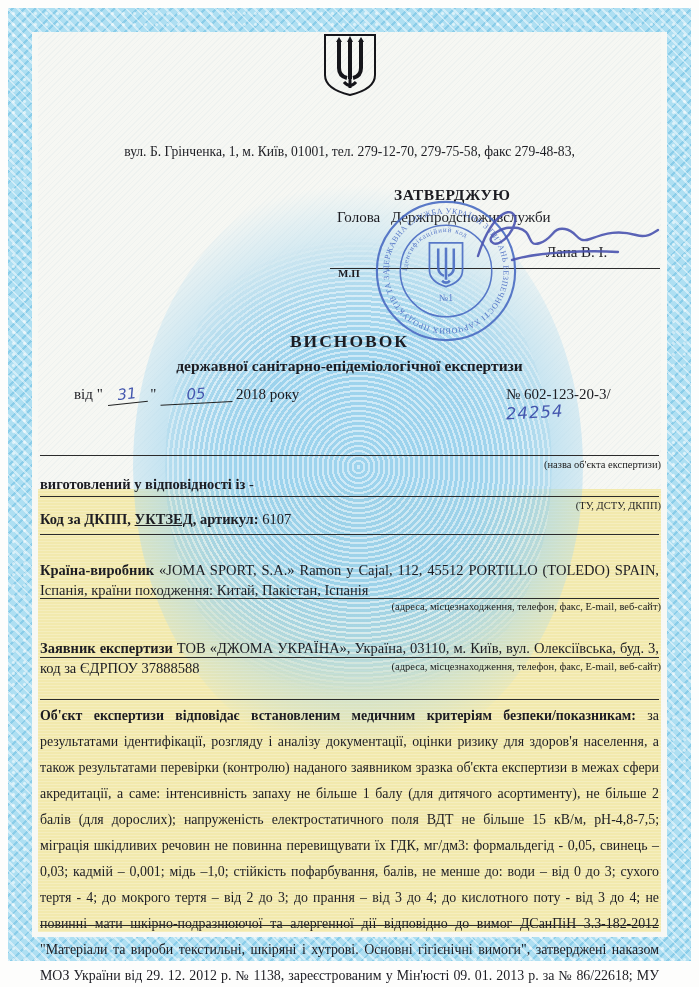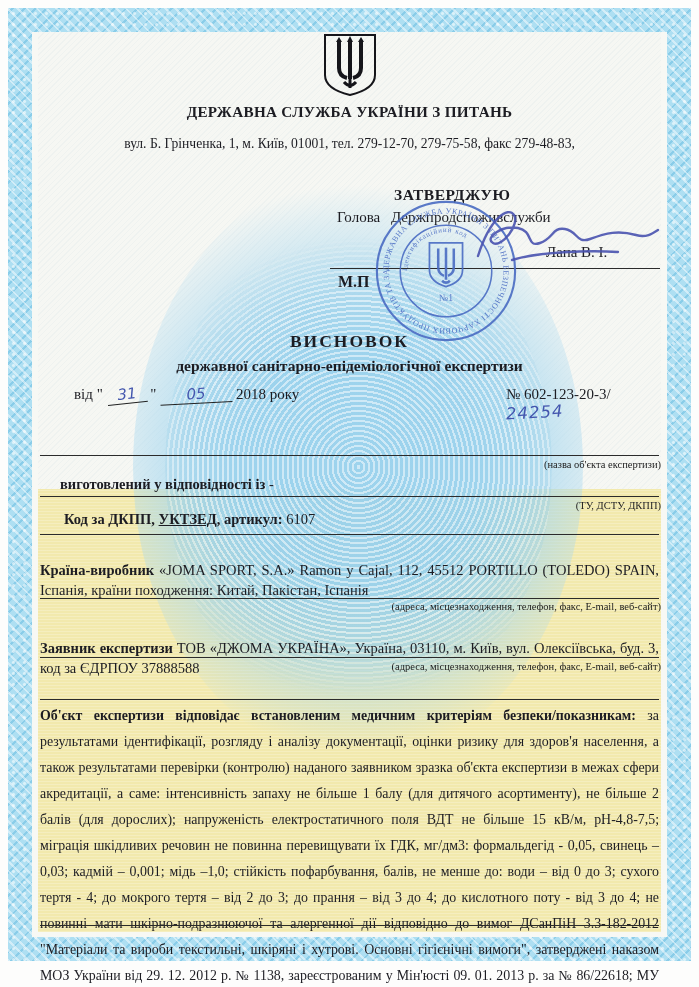--- a/index.html
+++ b/index.html
@@ -34,45 +34,45 @@
   .rule{position:absolute;height:0;border-top:1.4px solid #2b2b2b;left:2px;width:619px;}
   .cap{position:absolute;left:0;width:100%;text-align:right;font-size:10.5px;color:#222;}
   .lbl{font-weight:bold;}
   .u{text-decoration:underline;}
   .hand{font-family:"DejaVu Sans", sans-serif;font-style:italic;color:#4356ae;}
   .blank{display:inline-block;border-bottom:1.3px solid #222;text-align:center;}
   
   .emblem{left:284px;top:1px;width:56px;height:64px;}
   .h1{top:71px;font-size:15.2px;letter-spacing:.3px;}
   .h2{top:91px;font-size:15.2px;letter-spacing:.2px;}
-  .addr{top:104px;font-size:13.6px;}
+  .addr{top:112px;font-size:13.6px;}
   .email{top:130px;font-size:13.6px;}
   
   .approve{left:356px;top:154px;font-size:15.5px;letter-spacing:.5px;}
   .position{left:299px;top:177px;font-size:15px;word-spacing:7px;}
   .sig-name{left:508px;top:212px;font-size:15px;}
   .rule-sign{top:236px;left:292px;width:330px;}
-  .mp{left:300px;top:241px;font-size:16px;}
+  .mp{left:300px;top:235px;font-size:11px;}
   .stamp{left:335px;top:166px;width:146px;height:146px;opacity:.9;pointer-events:none;}
   .signature{left:430px;top:168px;width:195px;height:72px;pointer-events:none;}
   
   .title{top:299px;font-size:17.5px;letter-spacing:2px;}
   .subtitle{top:325px;font-size:15.5px;}
   
   .dateline{left:36px;top:353px;font-size:15px;}
   .docnum{left:468px;top:354px;font-size:15px;}
   .d31{width:40px;font-size:15px;transform:rotate(-6deg);}
   .d05{width:72px;font-size:15px;transform:rotate(-3deg);}
   .dnum{font-size:16.5px;display:inline-block;transform:rotate(-3deg);letter-spacing:1px;}
   
   .object-par{top:381px;}
   .rule1{top:423px;} .cap1{top:427px;}
-  .made{top:444px;font-size:14.5px;margin-left:20px;}
+  .made{top:444px;font-size:14.5px;}
   .rule2{top:464px;} .cap2{top:468px;}
-  .code{top:479px;font-size:14.5px;margin-left:24px;}
+  .code{top:479px;font-size:14.5px;}
   .rule3{top:502px;}
   .scope{top:508px;font-size:14.5px;}
   .producer{top:528px;}
   .rule4{top:566px;} .cap3{top:569px;}
   .applicant{top:586px;margin-top:20px;}
   .rule5{top:625px;} .cap4{top:629px;}
   .contract{top:646px;font-size:14.5px;}
   .rule6{top:667px;}
   .conclusion{top:671px;font-size:13.9px;line-height:26px;}
   .rule7{top:893px;}
@@ -97,21 +97,20 @@
       </g>
       <g fill="#15151a" stroke="none">
         <path d="M25,9 L28,3 L31,9 Z"></path>
           <path d="M14,9 L17,4 L20,9 Z"></path>
           <path d="M36,9 L39,4 L42,9 Z"></path>
       </g>
       <path d="M22,49 Q28,56 34,49" stroke="#15151a" stroke-width="3" fill="none"></path>
       <path d="M28,46 V55" stroke="#15151a" stroke-width="3" fill="none"></path>
     </svg>
 
-    <div class="abs ctr b h1">ДЕРЖАВНА СЛУЖБА УКРАЇНИ З ПИТАНЬ</div>
     <div class="abs ctr addr">вул. Б. Грінченка, 1, м. Київ, 01001, тел. 279-12-70, 279-75-58, факс 279-48-83,</div>
 
     <div class="abs b approve">ЗАТВЕРДЖУЮ</div>
     <div class="abs position">Голова Держпродспоживслужби</div>
     <div class="abs sig-name">Лапа В. І.</div>
     <div class="rule rule-sign"></div>
     <div class="abs b mp">М.П</div>
 
     <svg class="abs stamp" viewBox="0 0 150 150">
       <defs>

